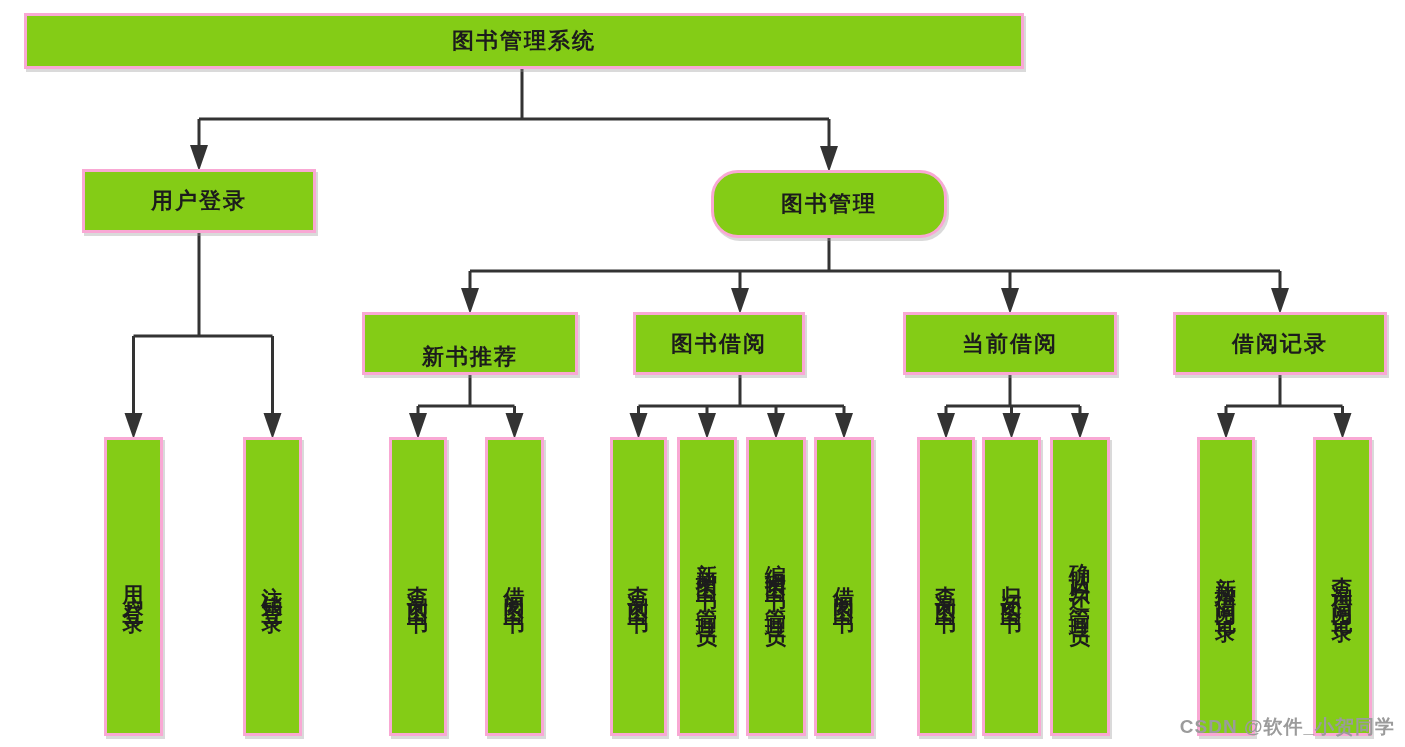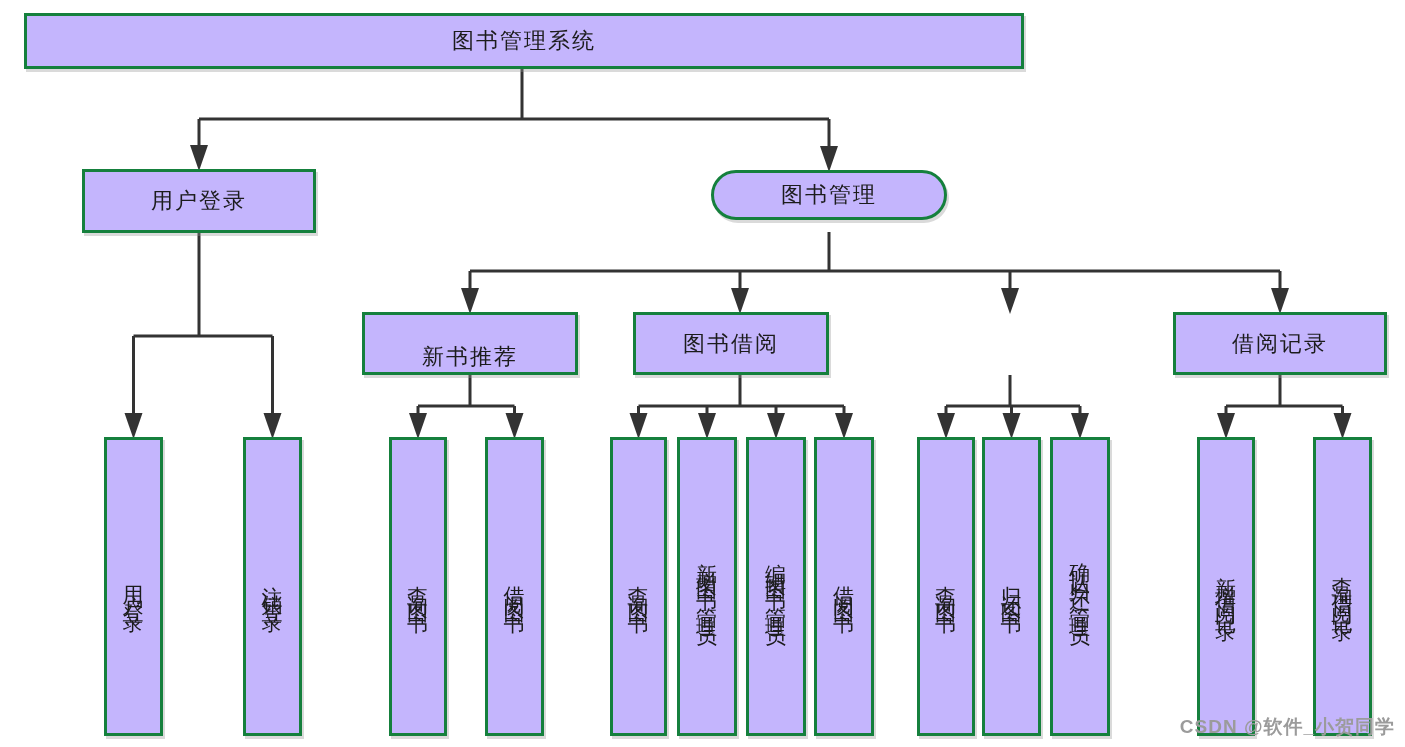--- a/index.html
+++ b/index.html
@@ -15,51 +15,52 @@
   }
 
   .connectors {
     position: absolute;
     left: 0; top: 0;
     width: 1405px; height: 747px;
   }
 
   .node {
     position: absolute;
-    background: #c4b5fd;
-    border: 3px solid #15803d;
+    background: #84cc16;
+    border: 3px solid #f9a8d4;
     display: flex;
     align-items: center;
     justify-content: center;
     color: #1c1c1c;
     box-shadow: 2px 3px 0 rgba(150,150,150,0.35);
+    font-weight: bold;
   }
 
   .node .hlabel {
     font-size: 22px;
     letter-spacing: 2px;
     white-space: nowrap;
   }
 
   .node .vlabel {
     writing-mode: vertical-rl;
     text-orientation: mixed;
     font-size: 21px;
     letter-spacing: 9px;
     line-height: 1;
     white-space: nowrap;
   }
 
   
   #node-root           { left: 24px;   top: 13px;  width: 1000px; height: 56px; }
   #node-user-login     { left: 82px;   top: 169px; width: 234px;  height: 64px; }
-  #node-book-mgmt      { left: 711px;  top: 170px; width: 236px;  height: 50px; border-radius: 27px; }
+  #node-book-mgmt      { left: 711px;  top: 170px; width: 236px;  height: 68px; border-radius: 27px; }
 
   #node-new-book-rec   { left: 362px;  top: 312px; width: 216px;  height: 63px; align-items: flex-end; }
-  #node-book-borrow    { left: 633px;  top: 312px; width: 196px;  height: 63px; }
+  #node-book-borrow    { left: 633px;  top: 312px; width: 172px;  height: 63px; }
   #node-current-borrow { left: 903px;  top: 312px; width: 214px;  height: 63px; }
   #node-borrow-record  { left: 1173px; top: 312px; width: 214px;  height: 63px; }
 
   .leaf { top: 437px; height: 299px; }
   #leaf-a1 { left: 104px;  width: 59px; }
   #leaf-a2 { left: 243px;  width: 59px; }
   #leaf-b1 { left: 389px;  width: 58px; }
   #leaf-b2 { left: 485px;  width: 59px; }
   #leaf-c1 { left: 610px;  width: 57px; }
   #leaf-c2 { left: 677px;  width: 60px; }
@@ -145,20 +146,23 @@
   <div class="node" id="node-book-mgmt">
     <span class="hlabel">图书管理</span>
   </div>
 
   <div class="node" id="node-new-book-rec">
     <span class="hlabel">新书推荐</span>
   </div>
   <div class="node" id="node-book-borrow">
     <span class="hlabel">图书借阅</span>
   </div>
+  <div class="node" id="node-current-borrow">
+    <span class="hlabel">当前借阅</span>
+  </div>
   <div class="node" id="node-borrow-record">
     <span class="hlabel">借阅记录</span>
   </div>
 
   <div class="node leaf" id="leaf-a1">
     <span class="vlabel">用户登录</span>
   </div>
   <div class="node leaf" id="leaf-a2">
     <span class="vlabel">注销登录</span>
   </div>

